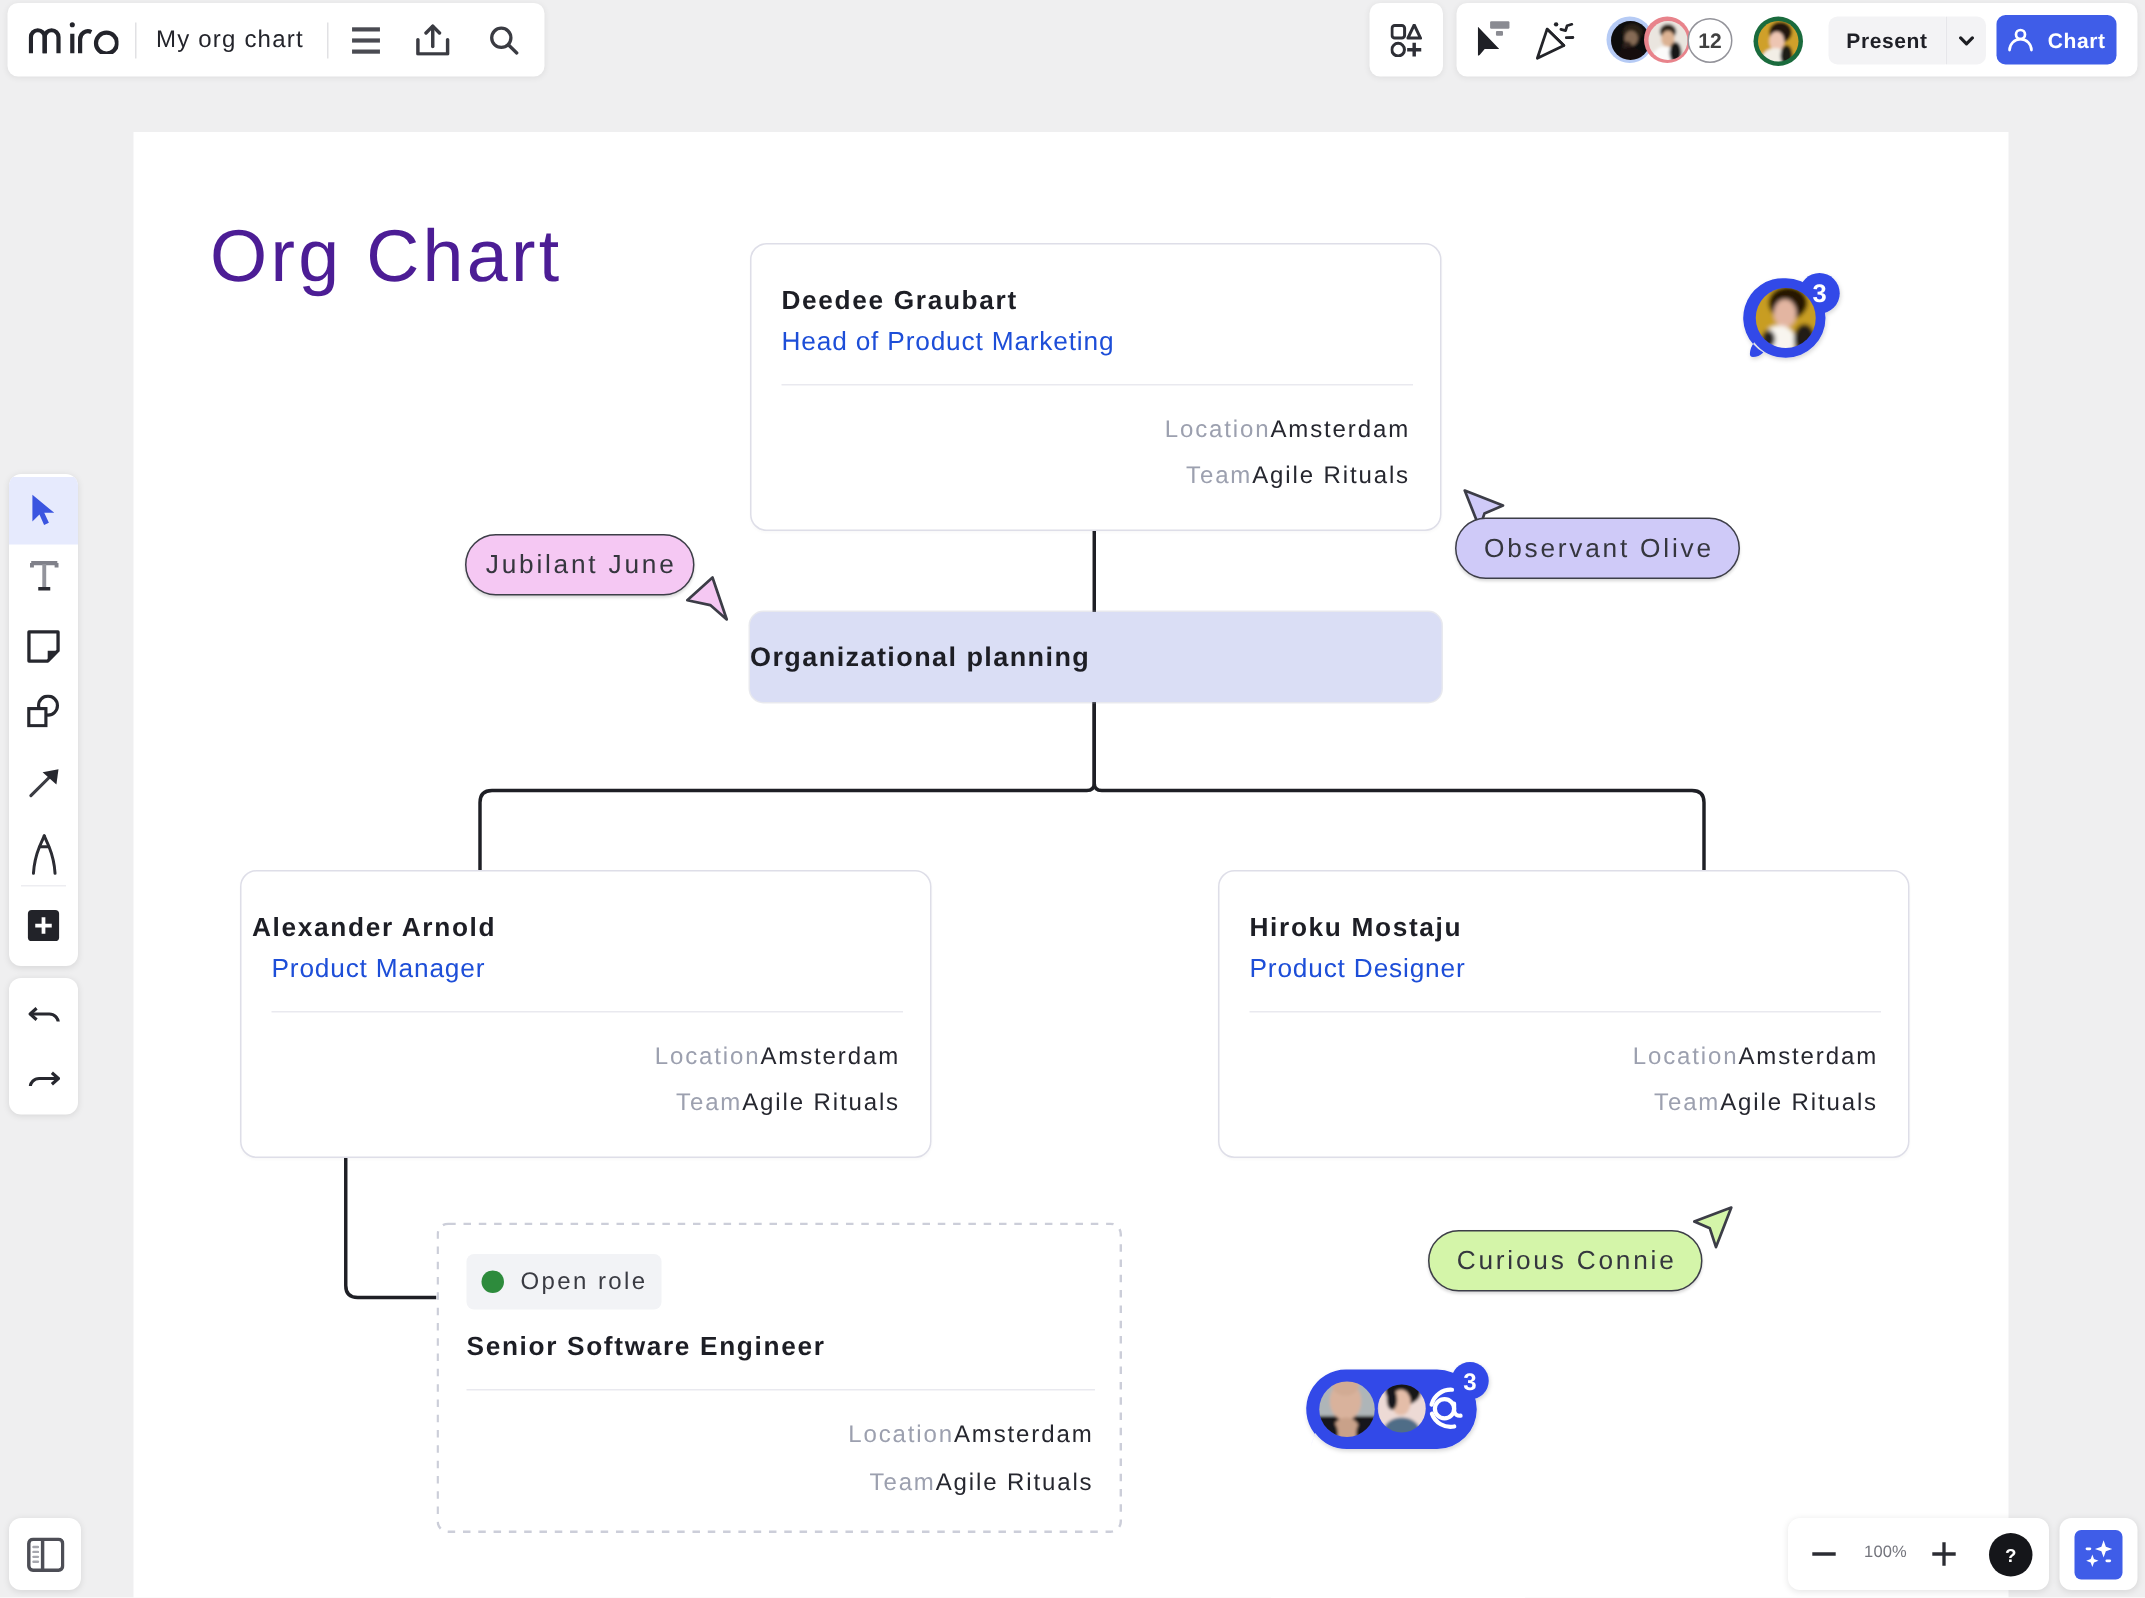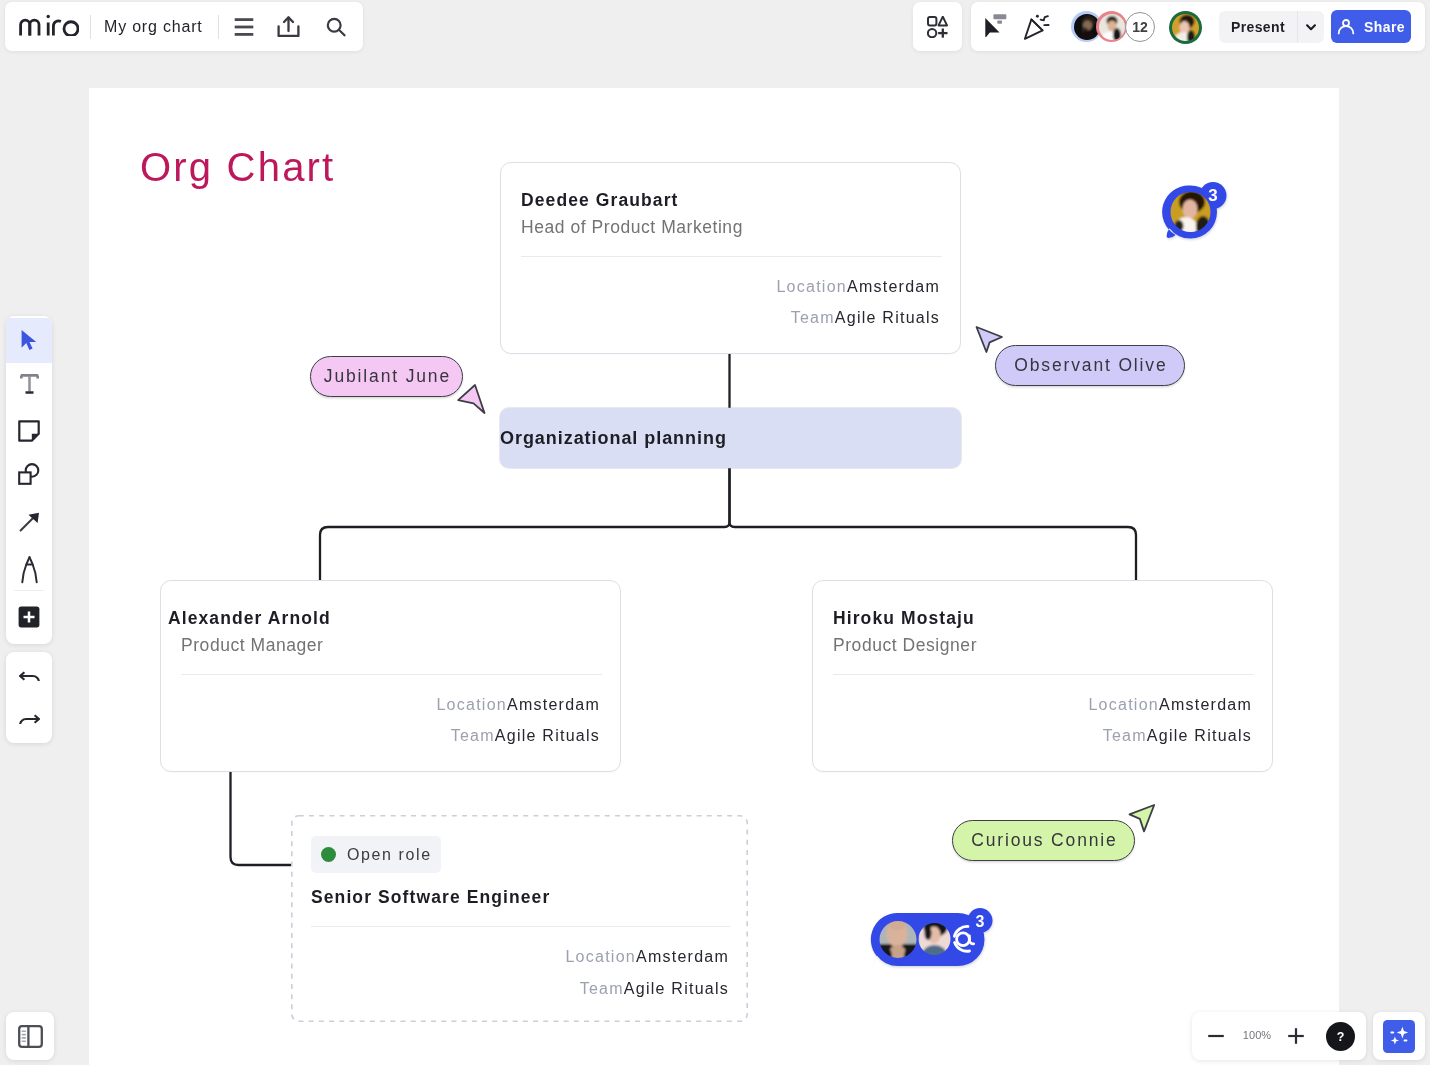--- a/index.html
+++ b/index.html
@@ -11,32 +11,32 @@
   }
   #root { position:relative; width:1430px; height:1065px; }
 
   
   .canvas {
     position:absolute; left:89px; top:88px; width:1250px; height:980px;
     background:#ffffff;
   }
   .board-title {
     position:absolute; left:140px; top:147px;
-    font-size:40px; font-weight:400; color:#be185d;
+    font-size:49px; font-weight:400; color:#4c1d95;
     letter-spacing:2.2px; line-height:1;
   }
 
   
   .card {
     position:absolute; background:#fff;
     border:1.4px solid #dedee8; border-radius:11px;
     box-shadow:0 1px 2px rgba(0,0,0,0.025);
   }
   .card-name { font-size:17.5px; font-weight:700; color:#1d1e25; letter-spacing:1.1px; line-height:1; }
-  .card-role { font-size:17.5px; font-weight:400; color:#737373; letter-spacing:0.55px; line-height:1; }
+  .card-role { font-size:17.5px; font-weight:400; color:#1d4ed8; letter-spacing:0.55px; line-height:1; }
   .card-div { height:1px; background:#e9e9ef; }
   .card-row { display:flex; justify-content:flex-end; font-size:16px; letter-spacing:1.25px; line-height:1; }
   .card-row .k { color:#9ca0af; }
   .card-row .v { color:#26272f; }
 
   .group-box {
     position:absolute; background:#dadef5; border-radius:9px;
     display:flex; align-items:center;
     box-shadow:0 0 0 1px rgba(180,183,200,0.30);
   }
@@ -245,21 +245,21 @@
   <div class="cur-pill" style="left:310px;top:356px;width:153px;height:41px;background:#f5c8f3">
     <span>Jubilant June</span>
   </div>
   <svg style="position:absolute;left:453px;top:379px;width:36px;height:36px" viewBox="0 0 36 36">
     <path d="M22.0 6.0 L31.5 34.0 L20.5 24.4 L5.2 21.2 Z" fill="#f5c8f3" stroke="#3c3d47" stroke-width="1.8" stroke-linejoin="round" stroke-linecap="round"></path>
   </svg>
 
   <svg style="position:absolute;left:970px;top:320px;width:36px;height:36px" viewBox="0 0 36 36">
     <path d="M6.5 7.0 L32.0 17.0 L19.6 22.4 L16.4 32.0 Z" fill="#cfcaf8" stroke="#3c3d47" stroke-width="1.8" stroke-linejoin="round" stroke-linecap="round"></path>
   </svg>
-  <div class="cur-pill" style="left:995px;top:345px;width:190px;height:41px;background:#cfcaf8">
+  <div class="cur-pill" style="left:970px;top:345px;width:190px;height:41px;background:#cfcaf8">
     <span>Observant Olive</span>
   </div>
 
   <svg style="position:absolute;left:1124px;top:794px;width:38px;height:42px" viewBox="0 0 38 42">
     <path d="M30.2 11.0 L5.5 20.4 L15.9 24.9 L20.0 37.4 Z" fill="#d4f5a9" stroke="#3c3d47" stroke-width="1.8" stroke-linejoin="round" stroke-linecap="round"></path>
   </svg>
   <div class="cur-pill" style="left:952px;top:820px;width:183px;height:41px;background:#d4f5a9">
     <span>Curious Connie</span>
   </div>
 
@@ -481,21 +481,21 @@
         <path d="M1.1 1.3 L5 5.2 L8.9 1.3" fill="none" stroke="#1c1d22" stroke-width="2.1" stroke-linecap="round" stroke-linejoin="round"></path>
       </svg>
     </div>
     <div class="share-btn">
       <svg width="18" height="18" viewBox="0 0 18 18">
         <g fill="none" stroke="#fff" stroke-width="1.8" stroke-linecap="round">
           <circle cx="9" cy="5.0" r="3.0"></circle>
           <path d="M1.7 15.4 a7.3 7.3 0 0 1 14.6 0"></path>
         </g>
       </svg>
-      <span>Share</span>
+      <span>Chart</span>
     </div>
   </div>
 
   <div class="toolbar">
     <div class="tool active" style="top:1.5px">
       <svg width="18" height="22" viewBox="0 0 18 22">
         <path d="M1.6 0.9 L1.6 18.7 L6.3 14.0 L9.4 21.0 L12.6 19.5 L9.5 12.9 L16.2 12.9 Z" fill="#3b55e0"></path>
       </svg>
     </div>
     <div class="tool" style="top:45.5px">

